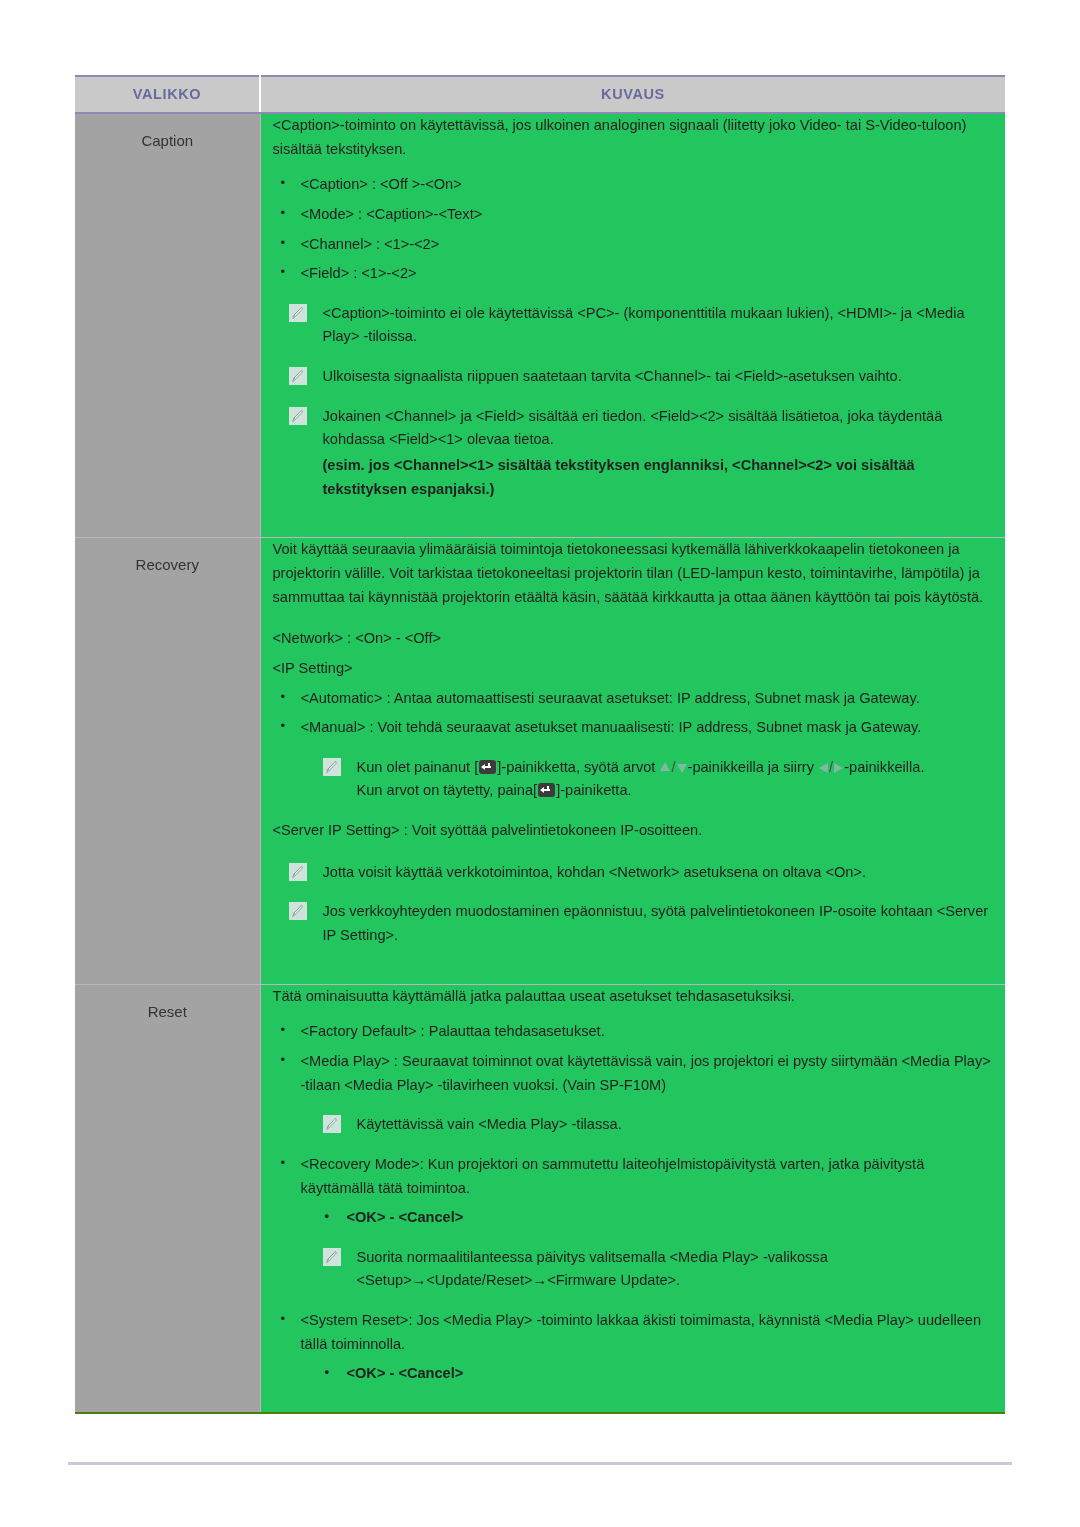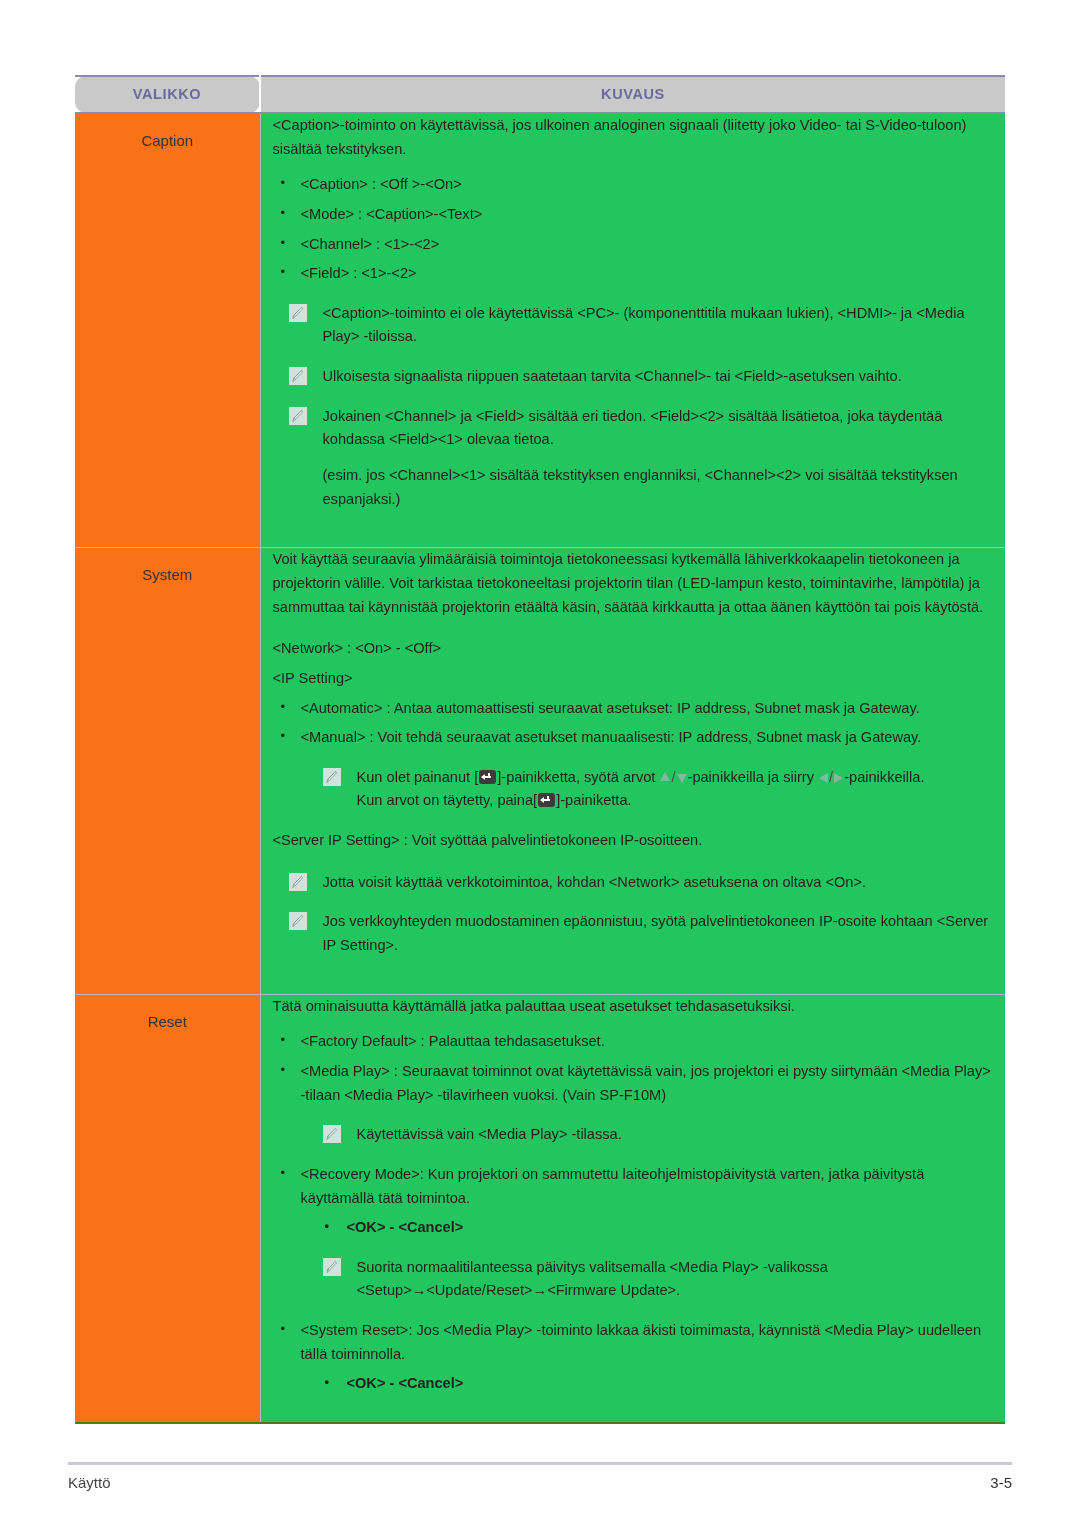--- a/index.html
+++ b/index.html
@@ -42,33 +42,32 @@
     font-weight: bold;
     letter-spacing: 0.6px;
     text-align: center;
     padding: 9px 0 10px 0;
     border-top: 2px solid #8a8ab5;
     border-bottom: 2px solid #8a8ab5;
     vertical-align: middle;
   }
   .thead-row th.menu-head {
     border-right: 2px solid #ffffff;
-    border-radius: 11px;
   }
 
   .spec-table tbody tr > td {
     border-bottom: 1px solid #b6b6c6;
     vertical-align: top;
   }
   .spec-table tbody tr.last-row > td {
     border-bottom: 2px solid #4d7c0f;
   }
 
   td.menu-cell {
-    background: #f97316;
+    background: #a3a3a3;
     text-align: center;
     font-size: 15px;
     color: #333333;
     padding: 18px 10px 10px 10px;
     border-right: 1px solid #b6b6c6;
   }
   td.desc-cell {
     background: #22c55e;
     padding: 0 10px 20px 12px;
     font-size: 14.6px;
@@ -275,28 +274,28 @@
           </div>
 
           <div class="note">
             <span class="note-icon">
               <svg width="18" height="18" viewBox="0 0 18 18">
                 <path d="M12.6 3.4 C13.4 4.2 13.4 5.2 12.6 6 L6.4 12.2 L4.0 14.6 L4.6 11.4 L10.8 5.2 C11.6 4.4 11.8 3.4 12.6 3.4 Z" fill="#f2f7f5" stroke="#6f9b8c" stroke-width="0.9"></path>
                 <line x1="4.6" y1="11.4" x2="6.4" y2="12.2" stroke="#6f9b8c" stroke-width="0.9"></line>
               </svg>
             </span>
             <span>Jokainen &lt;Channel&gt; ja &lt;Field&gt; sisältää eri tiedon. &lt;Field&gt;&lt;2&gt; sisältää lisätietoa, joka täydentää kohdassa &lt;Field&gt;&lt;1&gt; olevaa tietoa.</span>
-            <div style="margin-top:12px;">(esim. jos &lt;Channel&gt;&lt;1&gt; sisältää tekstityksen englanniksi, &lt;Channel&gt;&lt;2&gt; voi sisältää tekstityksen espanjaksi.)</div>
+            <div style="margin-top:2px;font-weight:bold;">(esim. jos &lt;Channel&gt;&lt;1&gt; sisältää tekstityksen englanniksi, &lt;Channel&gt;&lt;2&gt; voi sisältää tekstityksen espanjaksi.)</div>
           </div>
 
         </td>
       </tr>
 
       <tr>
-        <td class="menu-cell">System</td>
+        <td class="menu-cell">Recovery</td>
         <td class="desc-cell">
 
           <p class="para gap">Voit käyttää seuraavia ylimääräisiä toimintoja tietokoneessasi kytkemällä lähiverkkokaapelin tietokoneen ja projektorin välille. Voit tarkistaa tietokoneeltasi projektorin tilan (LED-lampun kesto, toimintavirhe, lämpötila) ja sammuttaa tai käynnistää projektorin etäältä käsin, säätää kirkkautta ja ottaa äänen käyttöön tai pois käytöstä.</p>
 
           <p class="para tight">&lt;Network&gt; : &lt;On&gt; - &lt;Off&gt;</p>
           <p class="para tight">&lt;IP Setting&gt;</p>
 
           <ul class="bullet-list">
             <li>&lt;Automatic&gt; : Antaa automaattisesti seuraavat asetukset: IP address, Subnet mask ja Gateway.</li>
             <li>&lt;Manual&gt; : Voit tehdä seuraavat asetukset manuaalisesti: IP address, Subnet mask ja Gateway.</li>
@@ -384,19 +383,15 @@
           </ul>
 
         </td>
       </tr>
 
     </tbody>
   </table>
 
   <div class="footer">
     <div class="footer-rule"></div>
-    <div class="footer-row">
-      <span>Käyttö</span>
-      <span class="footer-page">3-5</span>
-    </div>
   </div>
 
 </div>
 
 </body></html>

